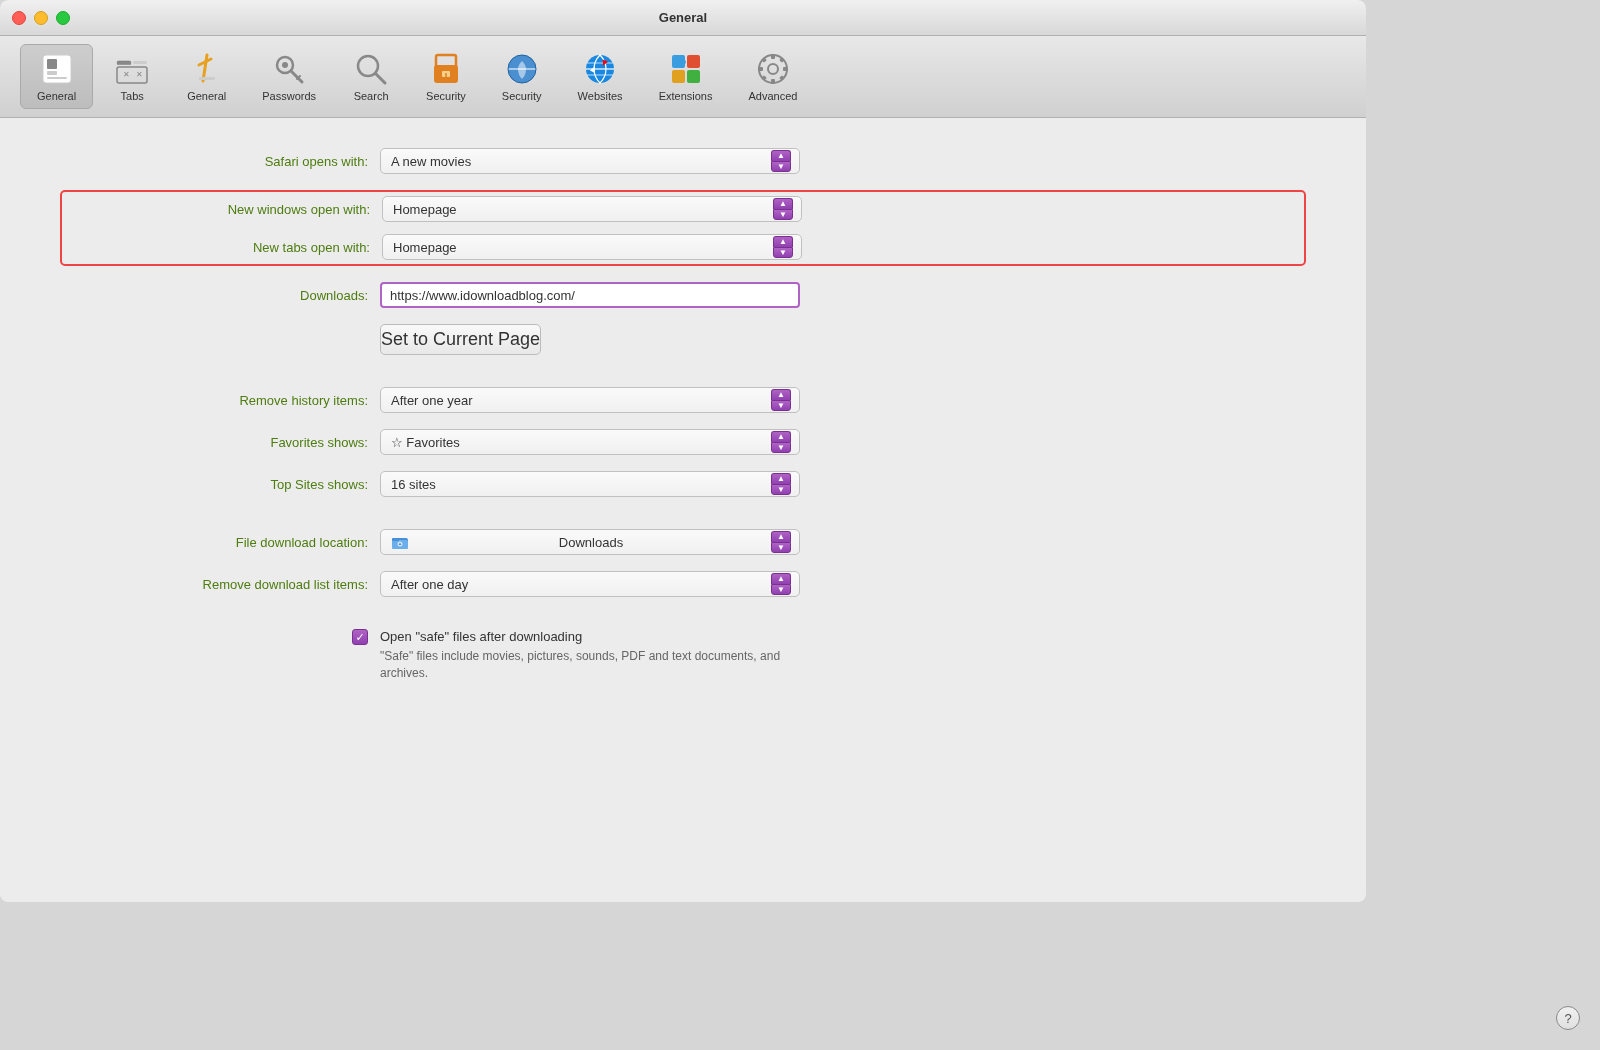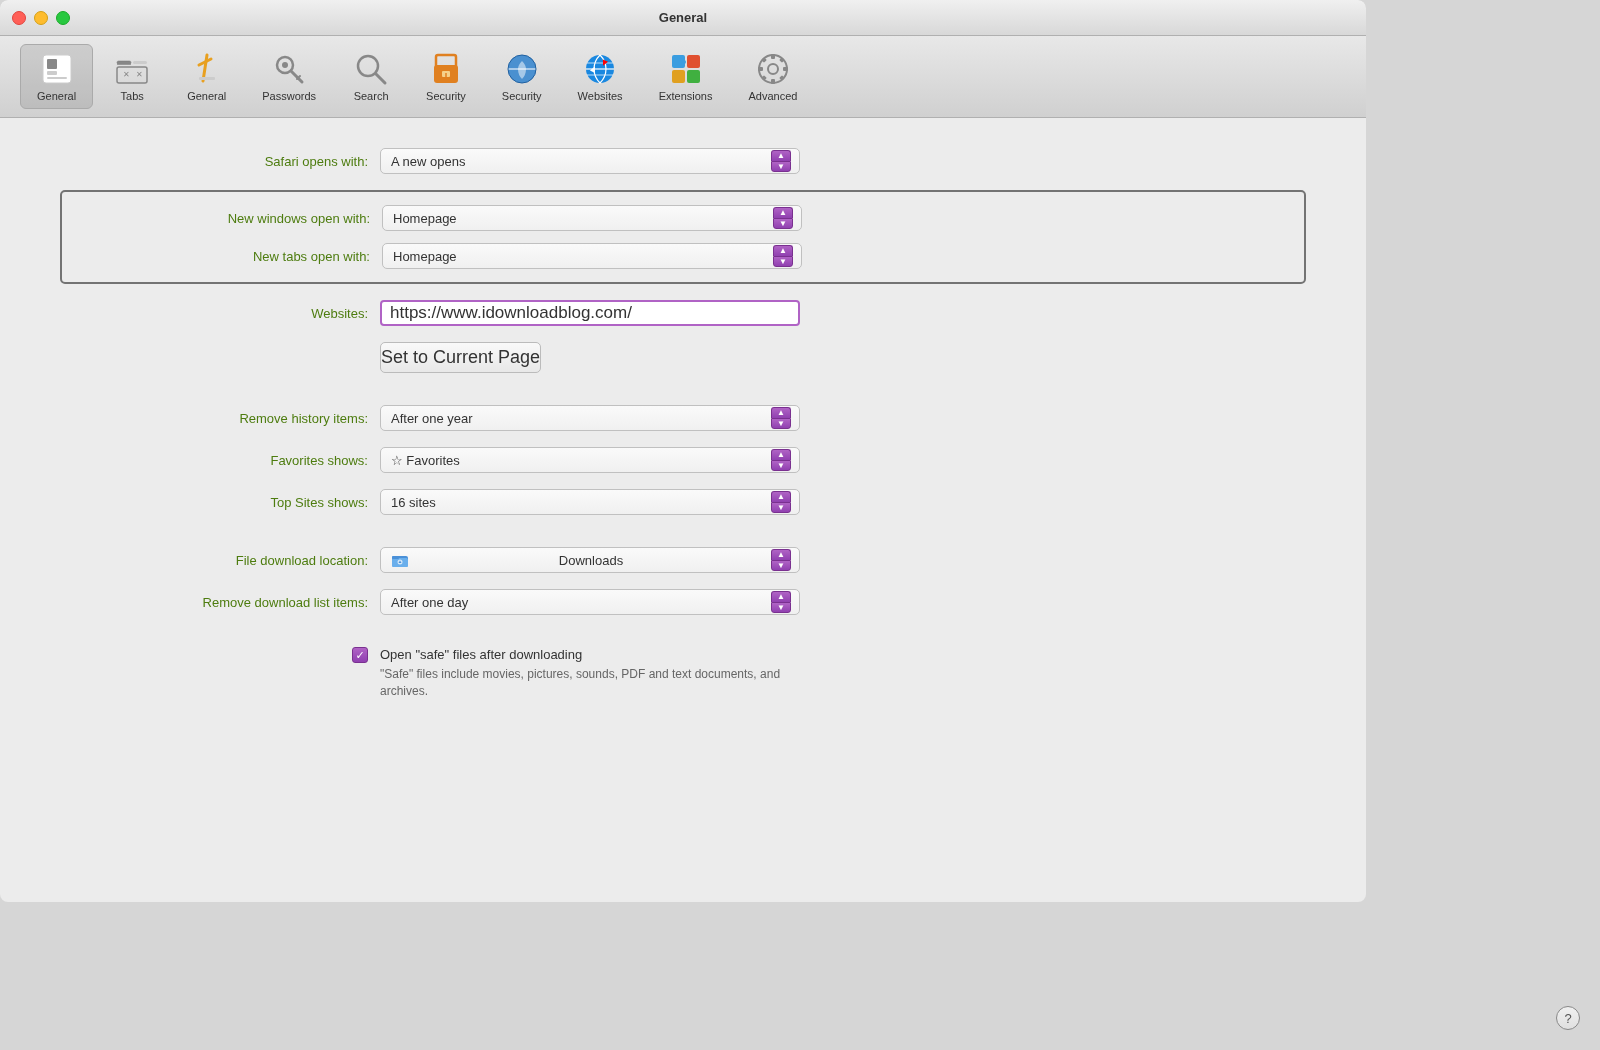--- a/index.html
+++ b/index.html
@@ -147,21 +147,21 @@
     }
 
     
     .text-input {
       width: 100%;
       height: 26px;
       background: white;
       border: 2px solid #b063c5;
       border-radius: 4px;
       padding: 0 8px;
-      font-size: 17px;
+      font-size: 13px;
       color: #333;
       outline: none;
     }
 
     
     .btn-normal {
       background: linear-gradient(to bottom, #f9f9f9, #e8e8e8);
       border: 1px solid #bbb;
       border-radius: 5px;
       padding: 4px 0;
@@ -174,23 +174,23 @@
       display: flex;
       margin-bottom: 16px;
       align-items: center;
     }
     .btn-row .settings-label {
       
     }
 
     
     .red-border-group {
-      border: 2px solid #737373;
+      border: 2px solid #ef4444;
       border-radius: 5px;
-      padding: 13px 0;
+      padding: 4px 0;
       margin-bottom: 16px;
     }
     .red-border-group .settings-row {
       margin-bottom: 12px;
     }
     .red-border-group .settings-row:last-child {
       margin-bottom: 0;
     }
 
     
@@ -411,21 +411,21 @@
     <span class="toolbar-label">Advanced</span>
   </div>
 </div>
 
 <div class="content">
 
   <div class="settings-row">
     <div class="settings-label">Safari opens with:</div>
     <div class="settings-control">
       <div class="select-control">
-        <span>A new opens</span>
+        <span>A new movies</span>
         <div class="select-stepper">
           <div class="stepper-btn">▲</div>
           <div class="stepper-btn">▼</div>
         </div>
       </div>
     </div>
   </div>
 
   <div class="red-border-group">
 
@@ -450,21 +450,21 @@
           <div class="select-stepper">
             <div class="stepper-btn">▲</div>
             <div class="stepper-btn">▼</div>
           </div>
         </div>
       </div>
     </div>
   </div>
 
   <div class="settings-row">
-    <div class="settings-label">Websites:</div>
+    <div class="settings-label">Downloads:</div>
     <div class="settings-control">
       <input class="text-input" type="text" value="https://www.idownloadblog.com/" style="">
     </div>
   </div>
 
   <div class="btn-row">
     <div class="settings-label"></div>
     <div class="settings-control">
       <button class="btn-normal">Set to Current Page</button>
     </div>

